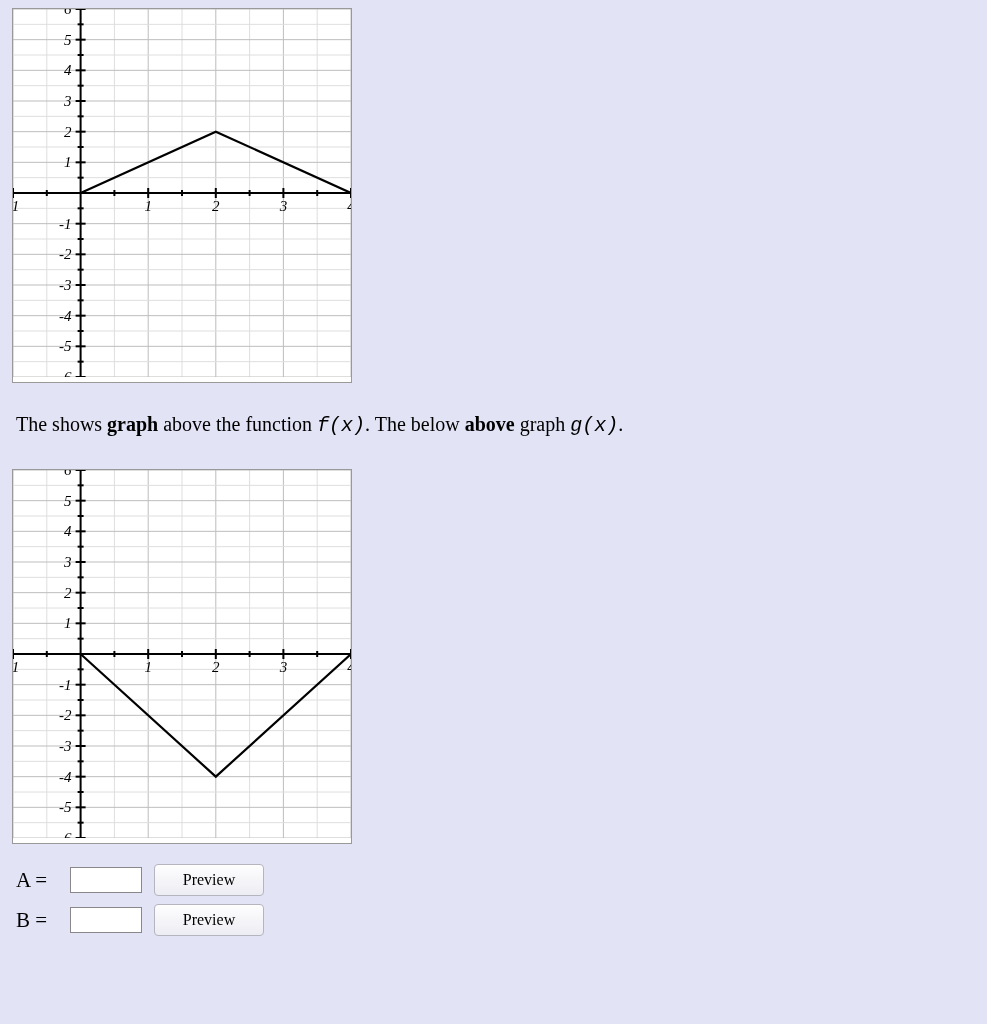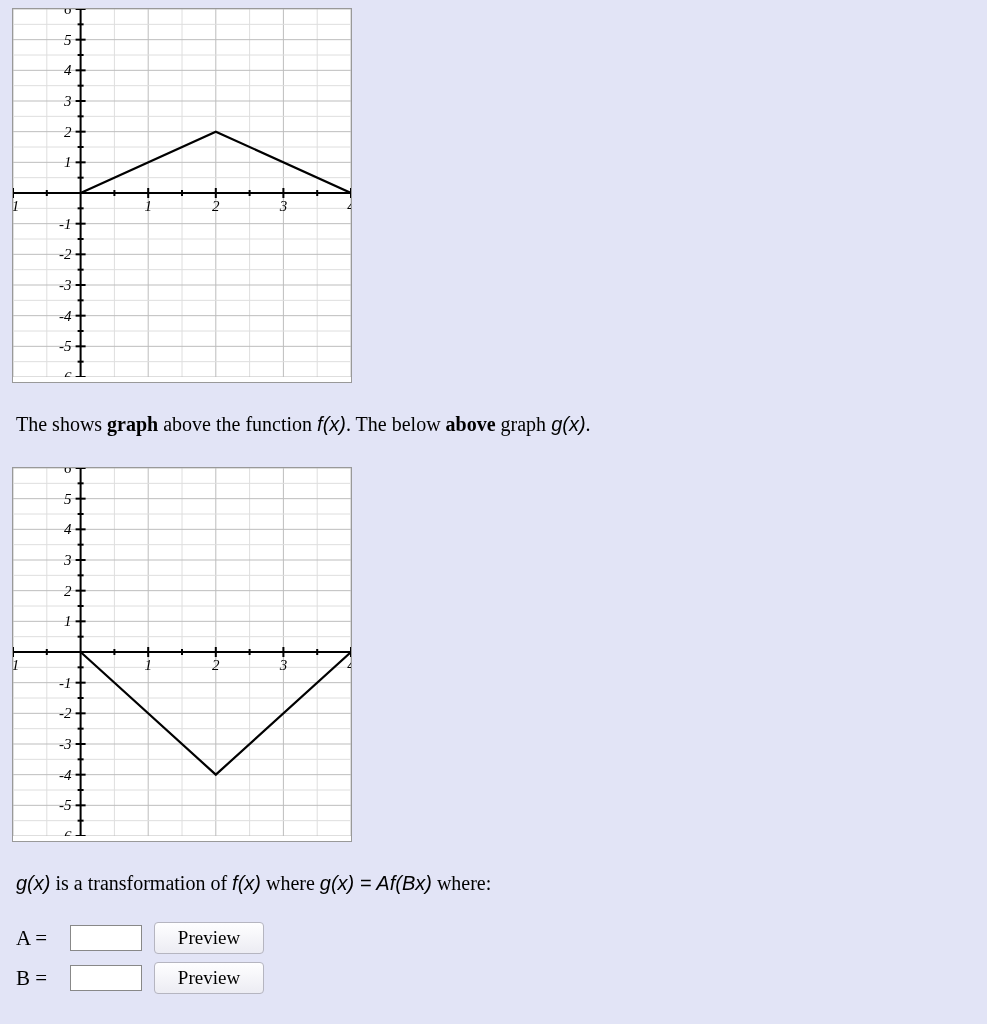--- a/index.html
+++ b/index.html
@@ -19,21 +19,21 @@
     background: #fff;
     border: 1px solid #999;
     display: inline-block;
     margin: 4px 0 12px 0;
   }
   .desc {
     margin: 14px 4px 24px 4px;
     line-height: 1.5;
   }
   .math {
-    font-family: Liberation Sans, sans-serif;
+    font-family: Liberation Mono, monospace;
     font-style: italic;
   }
   .answer-row {
     display: flex;
     align-items: center;
     gap: 12px;
     margin: 8px 4px;
   }
   .answer-label {
     width: 42px;
@@ -47,21 +47,21 @@
     font-size: 15px;
     padding: 2px 4px;
   }
   button.preview {
     width: 110px;
     height: 32px;
     border: 1px solid #b5b5c0;
     border-radius: 4px;
     background: linear-gradient(#fefeff, #ececf3);
     font-family: Georgia, 'Times New Roman', serif;
-    font-size: 19px;
+    font-size: 16px;
     cursor: pointer;
   }
   svg .grid-minor { stroke: #dedede; stroke-width: 1; }
   svg .grid-major { stroke: #bdbdbd; stroke-width: 1; }
   svg .axis { stroke: #000; stroke-width: 2; }
   svg .tick { stroke: #000; stroke-width: 2; }
   svg .axlabel { font: italic 15px Georgia, 'Times New Roman', serif; fill: #000; }
   svg .plotline { stroke: #000; stroke-width: 2.2; fill: none; }
 </style>
 </head>
@@ -260,23 +260,20 @@
         <line x1="64.6" y1="138" x2="70.6" y2="138" class="tick"></line>
         <line x1="64.6" y1="107.33333333333331" x2="70.6" y2="107.33333333333331" class="tick"></line>
         <line x1="64.6" y1="76.66666666666663" x2="70.6" y2="76.66666666666663" class="tick"></line>
         <line x1="64.6" y1="46" x2="70.6" y2="46" class="tick"></line>
         <line x1="64.6" y1="15.333333333333314" x2="70.6" y2="15.333333333333314" class="tick"></line>
         <path d="M67.6 184 L202.79999999999998 306.6666666666667 L338 184" class="plotline"></path>
       </svg>
   </div>
 
   
-  <div class="desc">
-    <span class="math">g(x)</span><span> is a transformation of </span><span class="math">f(x)</span><span> where </span><span class="math">g(x) = Af(Bx)</span><span> where:</span>
-  </div>
 
   
   <div class="answer-row">
     <span class="answer-label">A =</span>
     <input class="answer" type="text" value="" style="">
     <button class="preview">Preview</button>
   </div>
   <div class="answer-row">
     <span class="answer-label">B =</span>
     <input class="answer" type="text" value="" style="">

